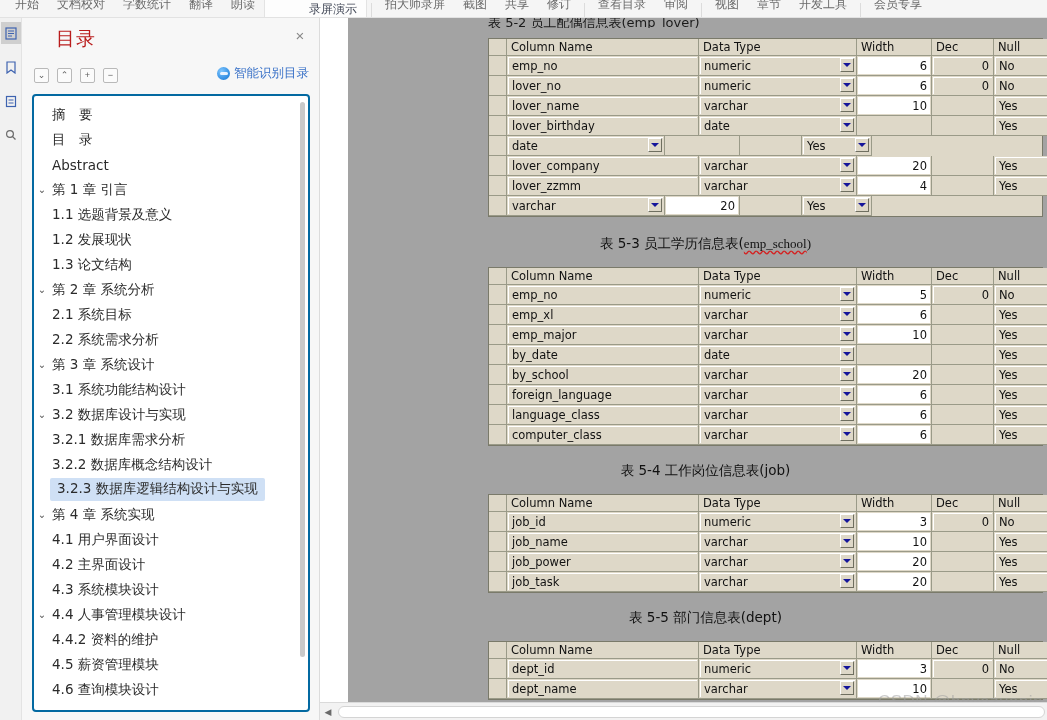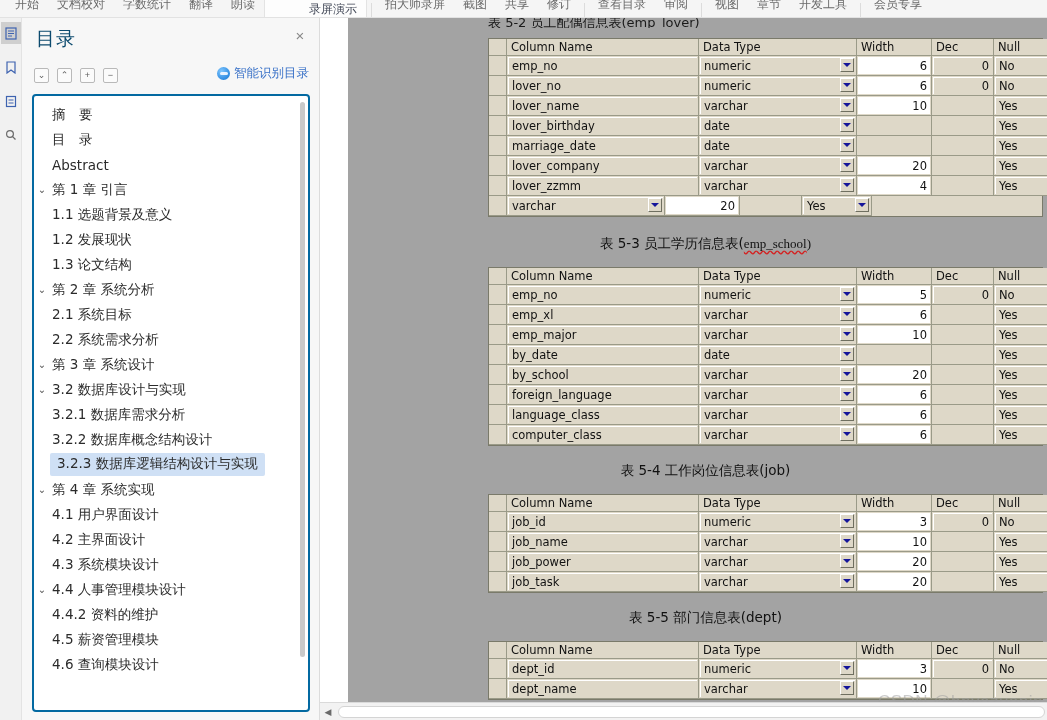--- a/index.html
+++ b/index.html
@@ -51,22 +51,23 @@
 
   
   .toc-panel {
     position: absolute; left: 22px; top: 18px; width: 298px; height: 702px;
     background: #f7f7f7; border-right: 1px solid #dcdcdc;
   }
   .toc-head {
     position: relative; height: 44px; padding: 8px 14px 0 14px;
   }
   .toc-title {
-    font-size: 19px; color: #0c4a6e; font-family: "DejaVu Sans", sans-serif;
+    font-size: 19px; color: #b91c1c; font-family: "DejaVu Sans", sans-serif;
     letter-spacing: 1px;
+    margin-left: 20px;
   }
   .toc-close {
     position: absolute; right: 10px; top: 10px;
     width: 18px; height: 18px; line-height: 16px; text-align: center;
     font-size: 15px; color: #888; cursor: default;
   }
   .toc-tools {
     display: flex; align-items: center; height: 26px; padding: 0 12px;
     position: relative;
   }
@@ -328,20 +329,24 @@
           </div>
           <div class="toc-item">
             <span class="caret"></span>
             <span class="lbl lv1">2.2  系统需求分析</span>
           </div>
           <div class="toc-item">
             <span class="caret">⌄</span>
             <span class="lbl lv0">第 3 章  系统设计</span>
           </div>
           <div class="toc-item">
+            <span class="caret"></span>
+            <span class="lbl lv1">3.1  系统功能结构设计</span>
+          </div>
+          <div class="toc-item">
             <span class="caret">⌄</span>
             <span class="lbl lv1">3.2  数据库设计与实现</span>
           </div>
           <div class="toc-item">
             <span class="caret"></span>
             <span class="lbl lv2">3.2.1 数据库需求分析</span>
           </div>
           <div class="toc-item">
             <span class="caret"></span>
             <span class="lbl lv2">3.2.2 数据库概念结构设计</span>
@@ -488,23 +493,20 @@
               <div class="gcell c-dec blank"></div>
               <div class="gcell c-null">
                 <span class="inset" style="background: transparent;">Yes</span>
                 <span class="cb-arrow">
                   <i></i>
                 </span>
               </div>
             </div>
             <div class="grow">
               <div class="gsel"></div>
-              <div class="gcell c-name">
-                <span class="inset">marriage_date</span>
-              </div>
               <div class="gcell c-type">
                 <span class="inset">date</span>
                 <span class="cb-arrow">
                   <i></i>
                 </span>
               </div>
               <div class="gcell c-width blank"></div>
               <div class="gcell c-dec blank"></div>
               <div class="gcell c-null">
                 <span class="inset" style="background: transparent;">Yes</span>

